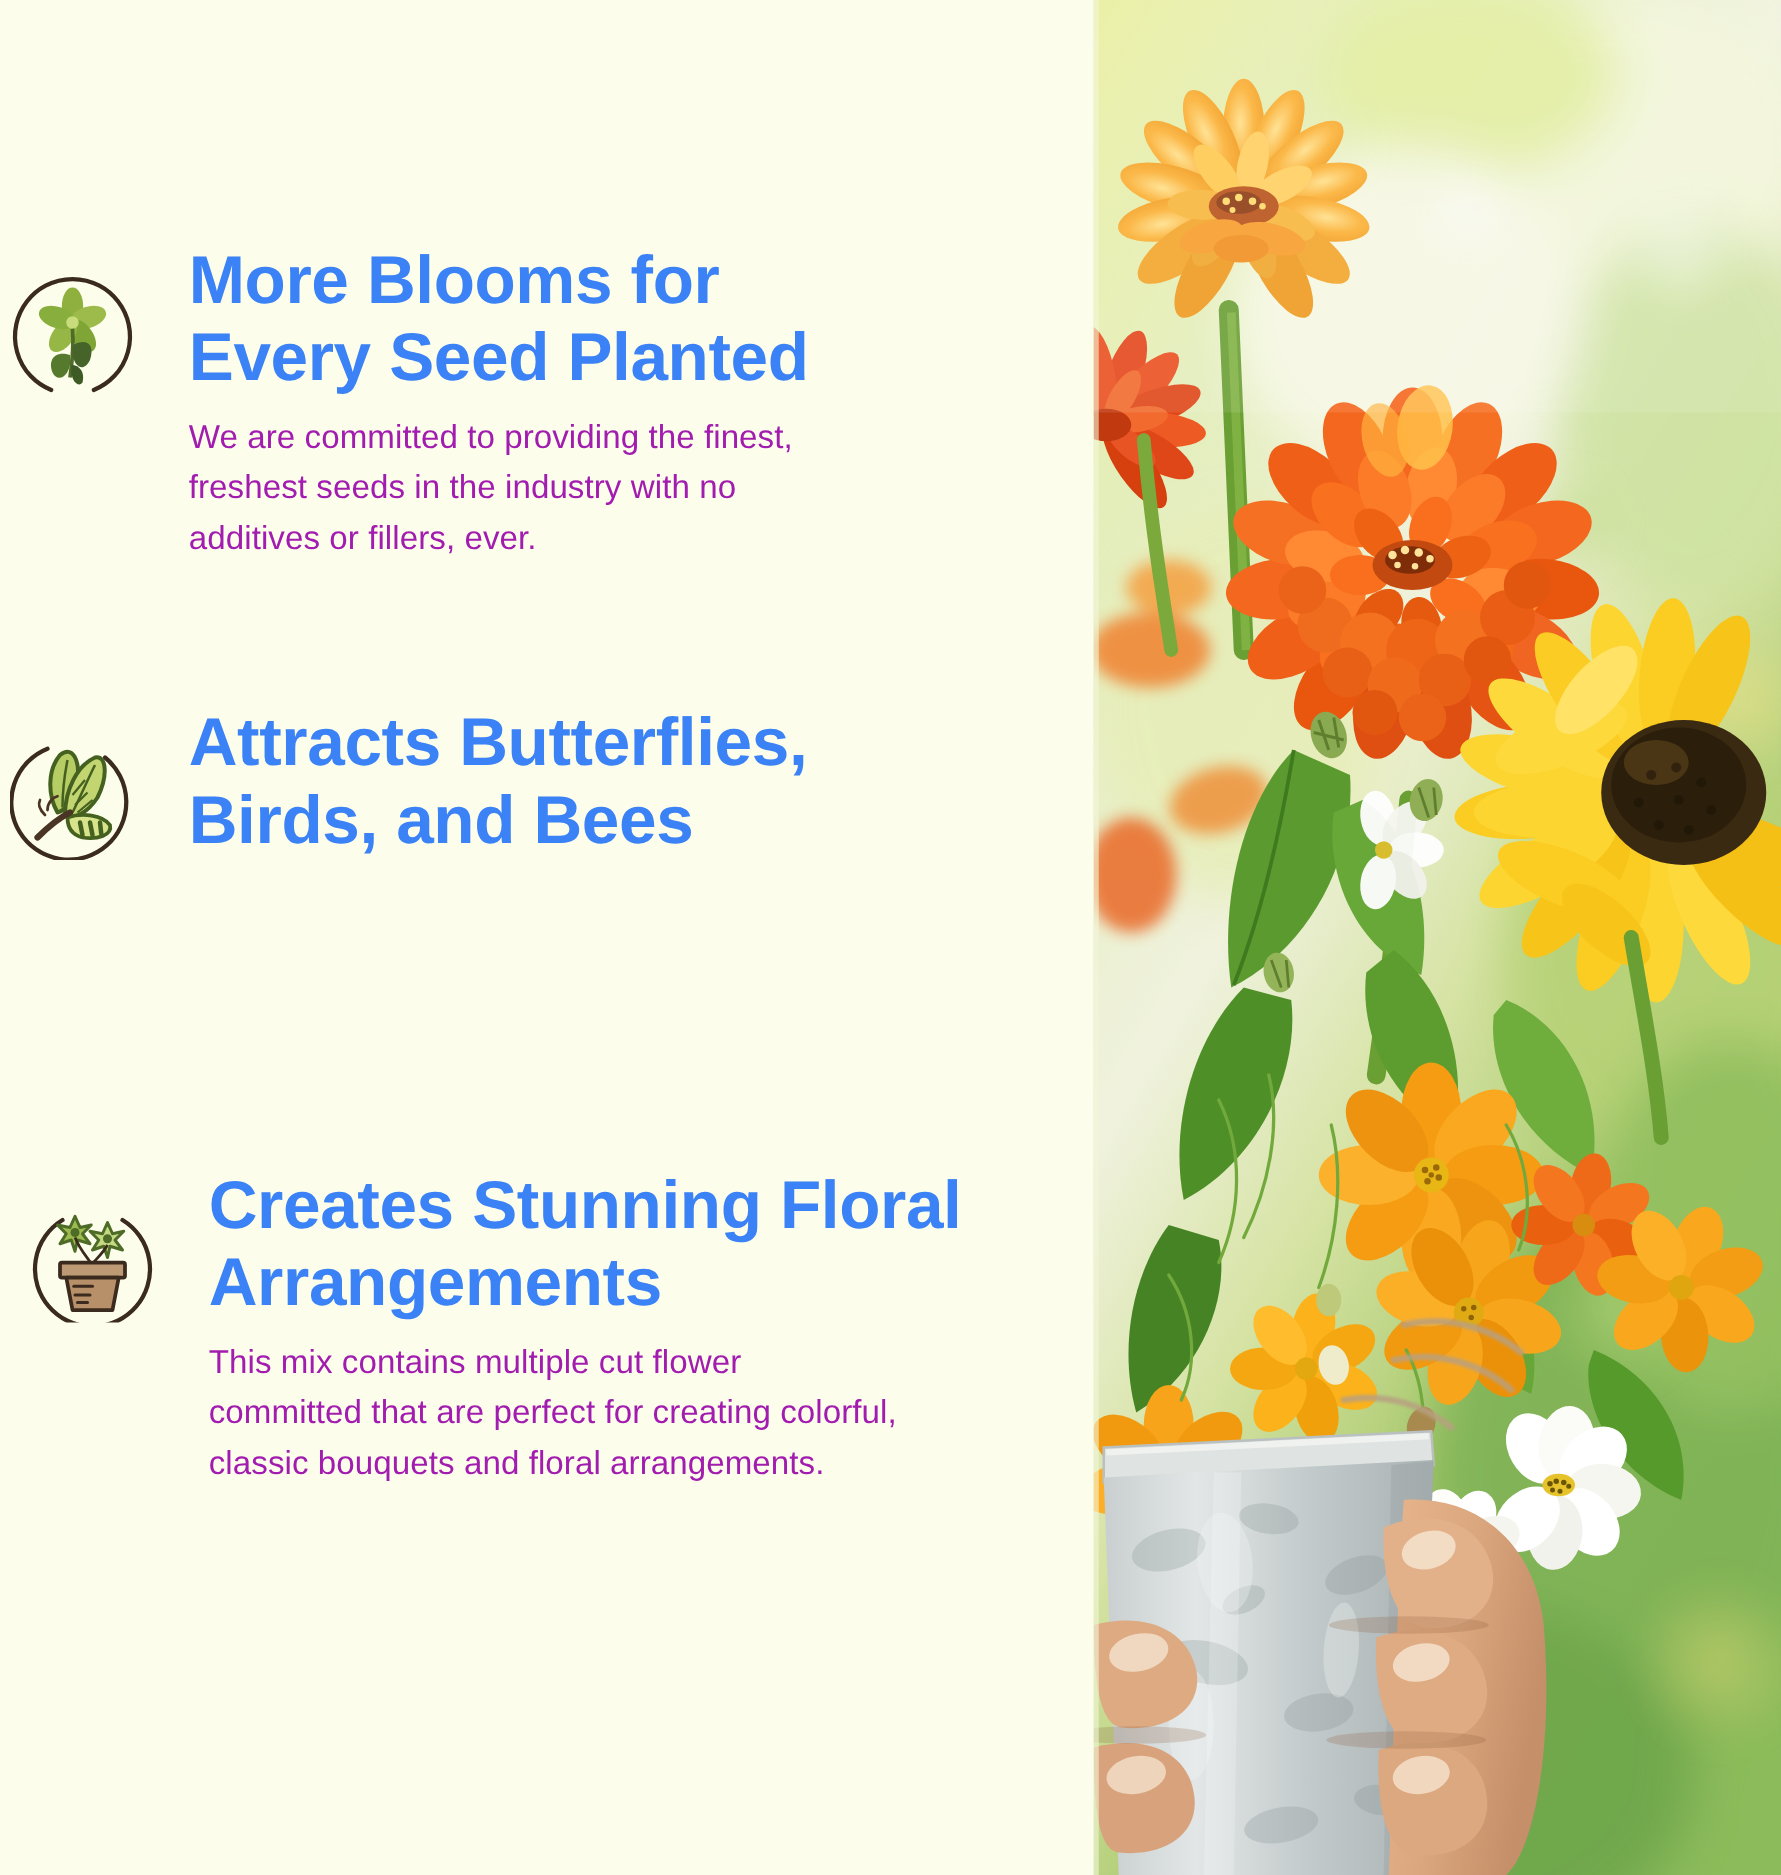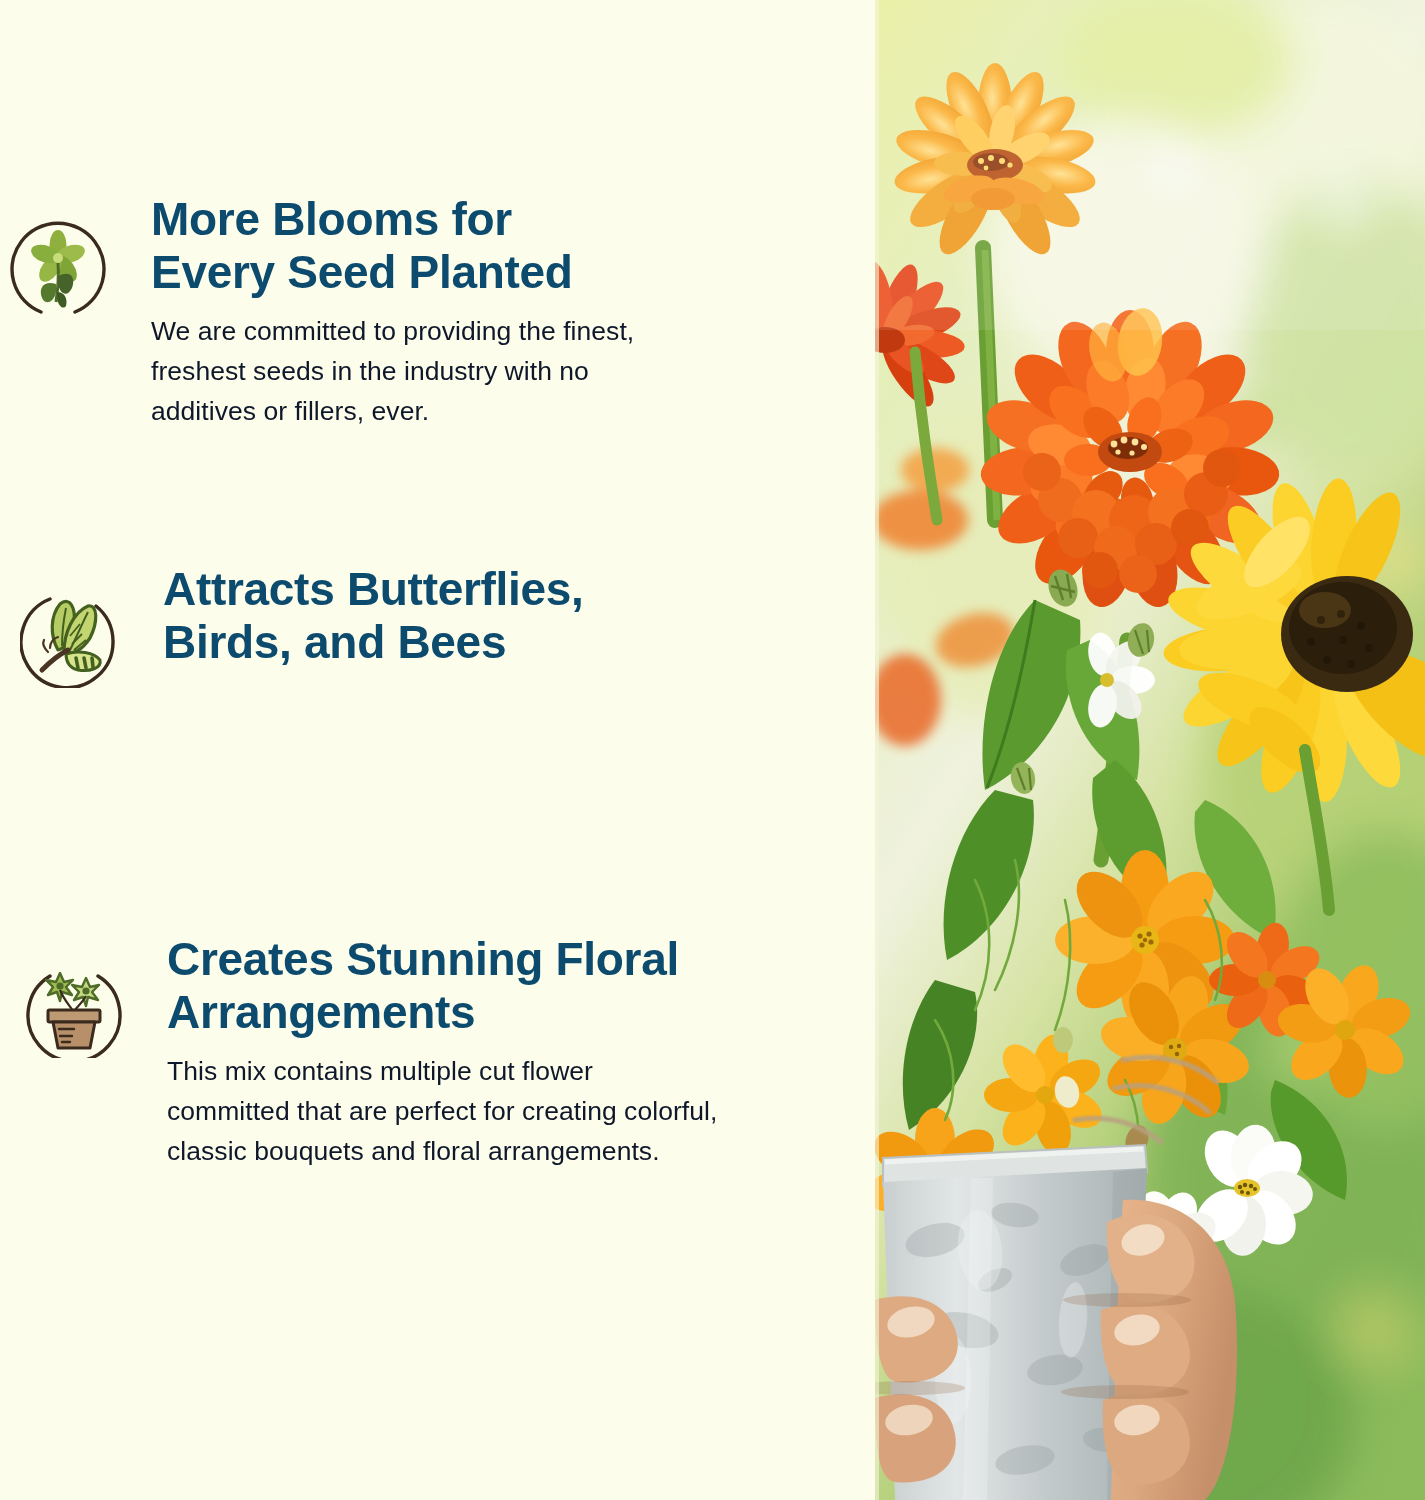--- a/index.html
+++ b/index.html
@@ -23,54 +23,54 @@
     width:875px; height:1500px;
     background:#FCFEEB;
     flex:0 0 875px;
   }
   .feature{
     position:absolute;
     display:flex;
     align-items:flex-start;
   }
   .feature-1{ left:0px;  top:193px; }
-  .feature-2{ left:12px;  top:563px; }
+  .feature-2{ left:0px;  top:563px; }
   .feature-3{ left:16px;  top:933px; }
 
   .icon-wrap{
     flex:0 0 151px;
     width:151px;
     height:130px;
     position:relative;
   }
   .icon-svg{
     position:absolute;
     left:8px;
     top:25px;
     width:100px;
     height:100px;
     display:block;
   }
   .feature-text{
     width:720px;
   }
   .feature-title{
-    font-size:46px;
+    font-size:54px;
     font-weight:700;
     line-height:1.15;
     letter-spacing:-0.3px;
-    color:#0c4a6e;
+    color:#3b82f6;
     margin:0 0 12px 0;
     white-space:pre-line;
   }
   .feature-body{
     font-size:26.5px;
     font-weight:400;
     line-height:1.52;
-    color:#0f172a;
+    color:#a21caf;
     letter-spacing:0.05px;
     white-space:pre-line;
   }
 
   
   .photo{
     position:relative;
     width:550px; height:1500px;
     flex:0 0 550px;
     overflow:hidden;

